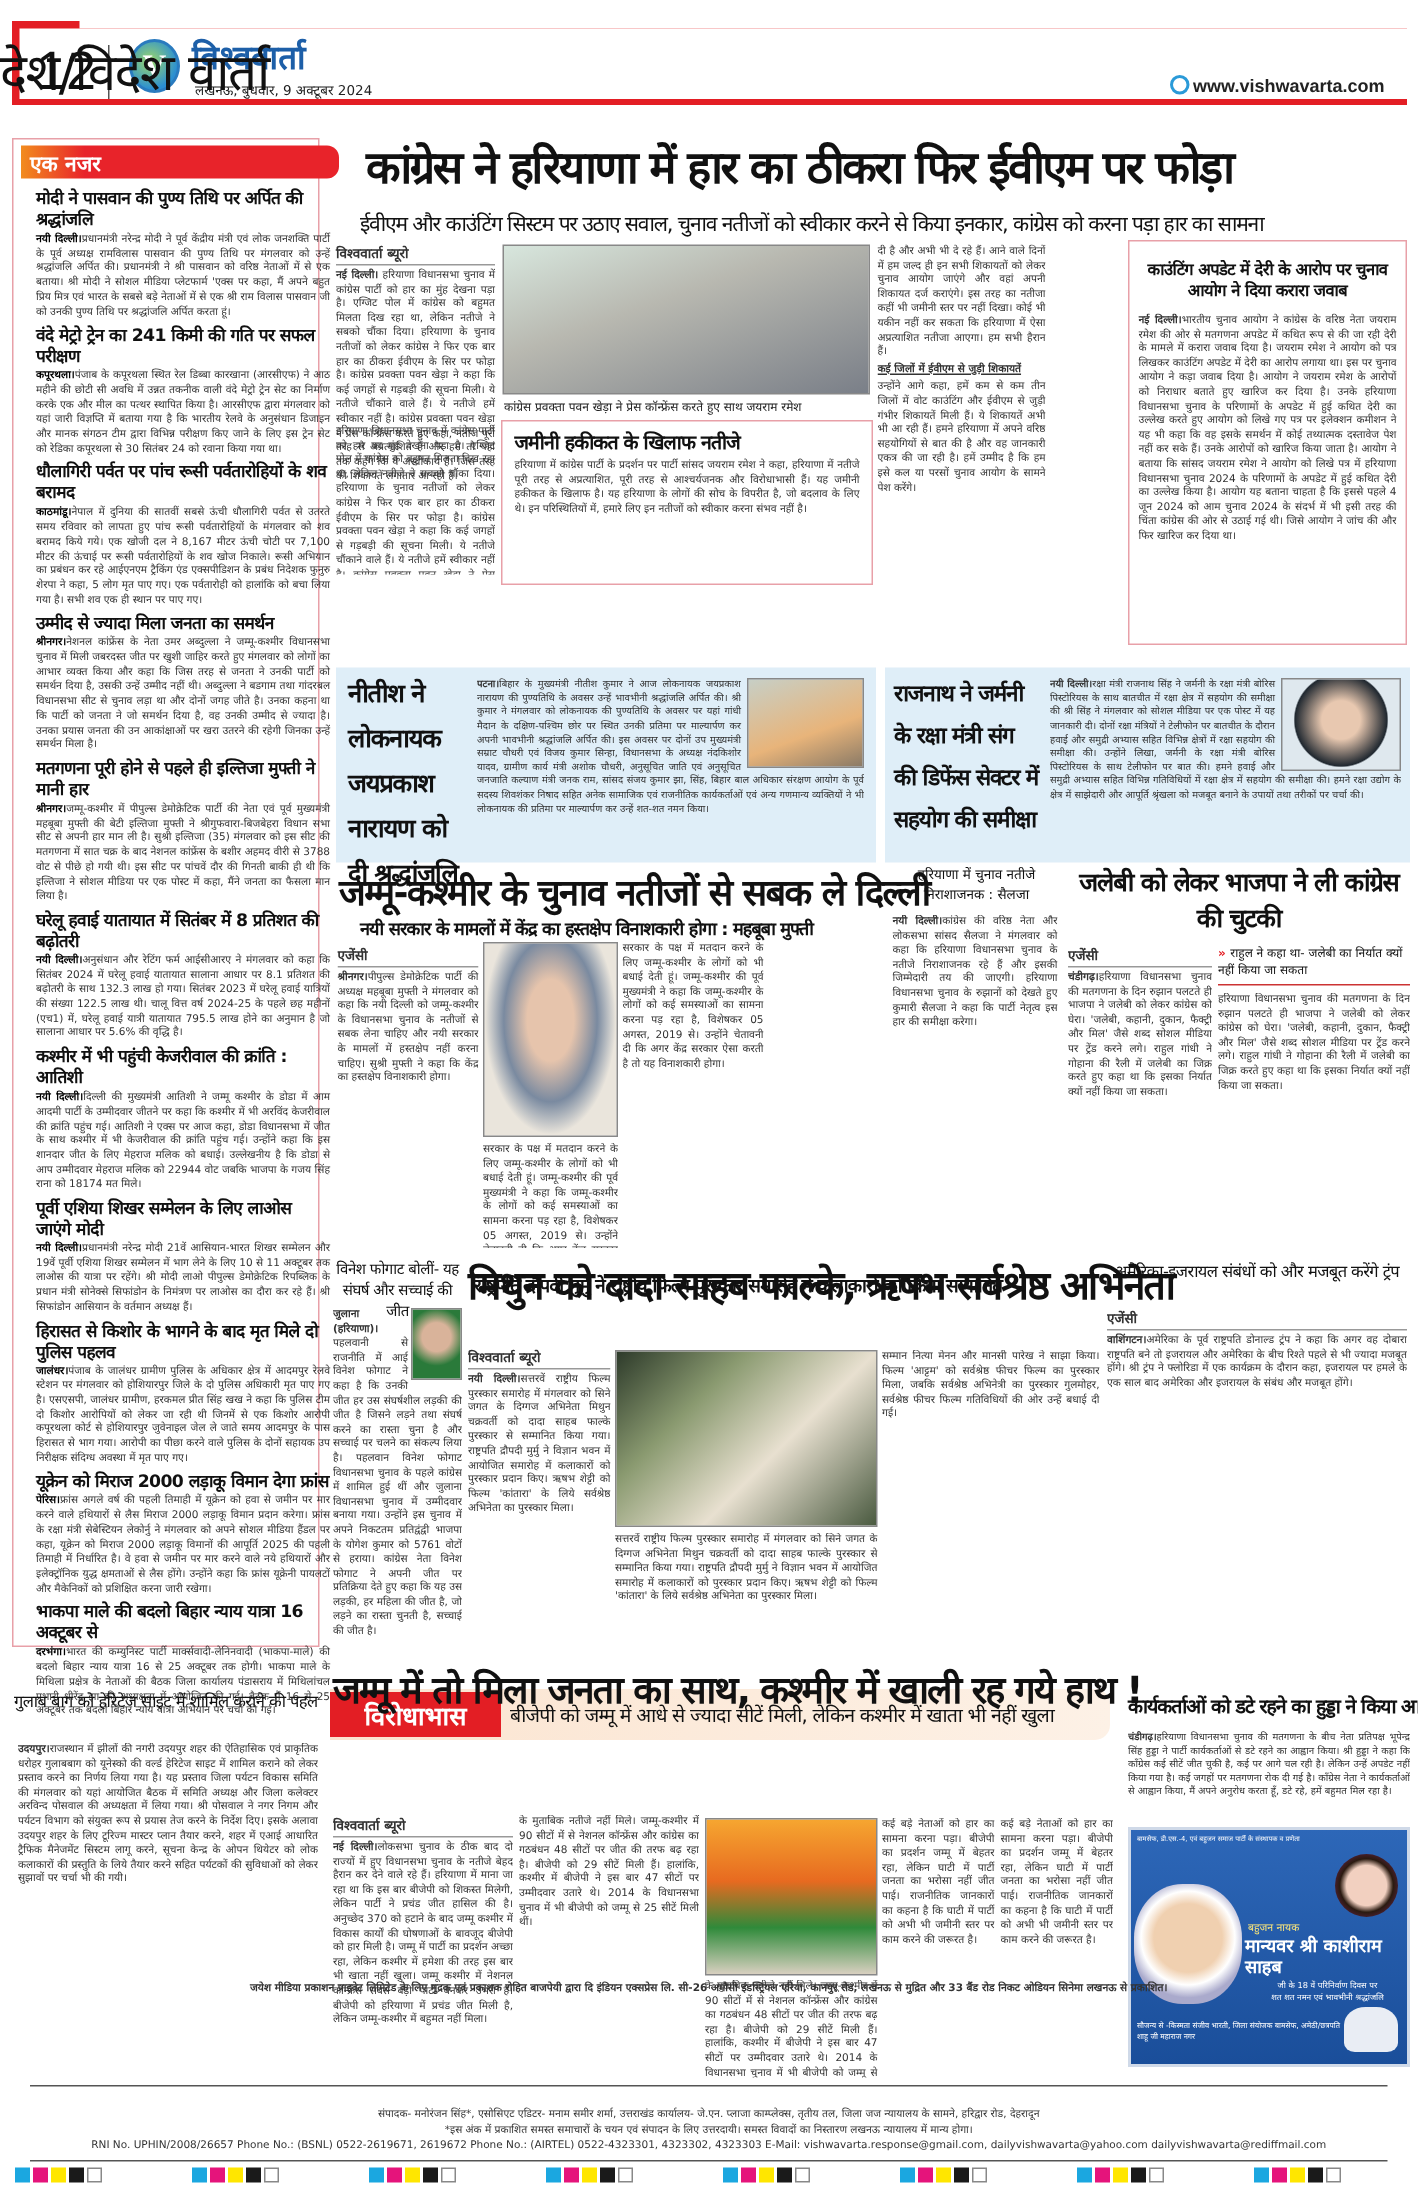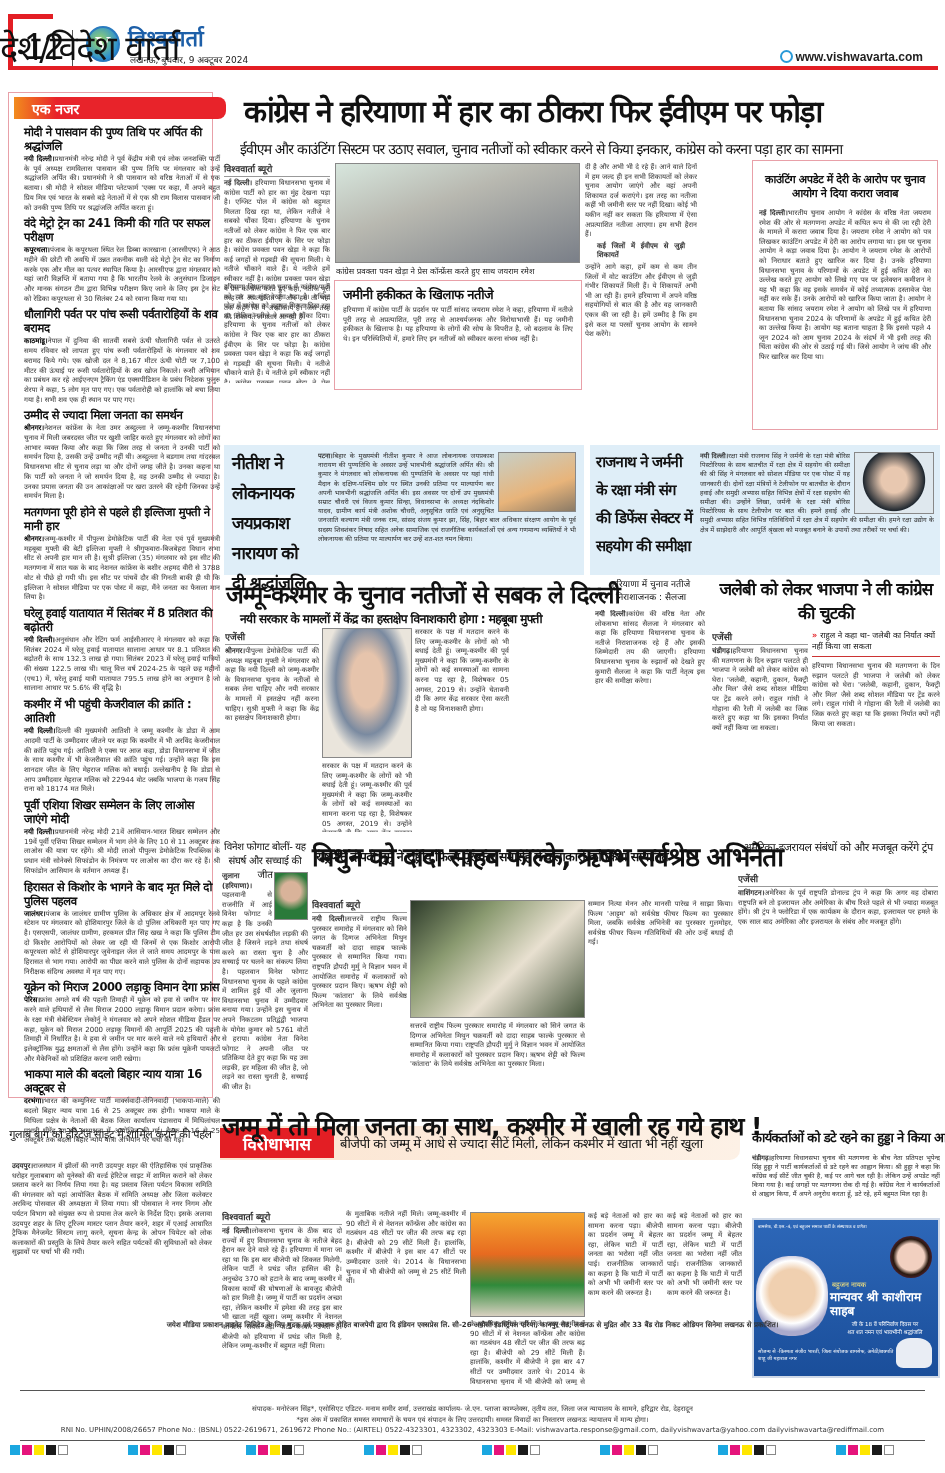--- a/index.html
+++ b/index.html
@@ -11,21 +11,21 @@
 .vsep{left:72px;top:30px;width:1px;height:36px;background:#555}
 .logo{left:86px;top:26px;width:34px;height:36px;border-radius:50%;background:radial-gradient(circle at 40% 40%,#9ed86a,#2b8fd2 70%);border:2px solid #2a7bbf}
 .logo span{display:block;text-align:center;font:bold 22px "Liberation Serif",serif;color:#fff;line-height:32px}
 .brand{left:128px;top:22px;font:bold 22px "DejaVu Sans",sans-serif;color:#1d5fa8}
 .dateline{left:130px;top:53px;font:9px "DejaVu Sans",sans-serif;color:#222}
 .section-title{left:0;width:945px;top:24px;font:34px "DejaVu Sans",sans-serif;letter-spacing:-1px}
 .weburl{right:22px;top:50px;font:bold 12px "Liberation Sans",sans-serif;color:#222}
 .weburl i{display:inline-block;width:13px;height:13px;border-radius:50%;border:2px solid #2a9ad8;margin-right:2px;vertical-align:-2px}
 .box{border:1.5px solid #e8a0a8}
 .col-left{left:8px;top:92px;width:205px;height:1006px}
-.eknajar{left:14px;top:97px;width:212px;height:22px;background:linear-gradient(90deg,#f28c1e,#e8232a 20%);border-radius:0 8px 8px 0;color:#fff;font:bold 14px "DejaVu Sans",sans-serif;padding:2px 18px}
+.eknajar{left:14px;top:97px;width:212px;height:22px;background:linear-gradient(90deg,#f28c1e,#e8232a 20%);border-radius:0 8px 8px 0;color:#fff;font:bold 14px "DejaVu Sans",sans-serif;padding:2px 6px}
 .lh{font:bold 11.5px "DejaVu Sans",sans-serif;letter-spacing:-.4px;line-height:14px;margin:3px 0 2px}
 .lp{font:7px "DejaVu Sans",sans-serif;line-height:9.7px;color:#333;text-align:justify}
 .lp b{color:#000}
 .stack{left:24px;top:122px;width:196px}
 .mainhead{left:244px;top:90px;font:bold 30px "DejaVu Sans",sans-serif;letter-spacing:-1.6px;white-space:nowrap}
 .subhead{left:240px;top:139px;font:14px "DejaVu Sans",sans-serif;letter-spacing:-.8px;white-space:nowrap}
 .col{font:7px "DejaVu Sans",sans-serif;line-height:9.6px;color:#333;text-align:justify}
 .byline{font:bold 9px "DejaVu Sans",sans-serif;border-bottom:1px solid #999;padding-bottom:1px;margin-bottom:2px}
 .photo{background:linear-gradient(160deg,#d7e6dd,#b8b8b0 40%,#7a7f88);border:1px solid #888}
 .cap{font:8px "DejaVu Sans",sans-serif;color:#222}
@@ -90,21 +90,21 @@
 
 <div class="abs col" style="left:224px;top:162px;width:106px">
   <div class="byline">विश्ववार्ता ब्यूरो</div>
   <b>नई दिल्ली।</b>
   <span>हरियाणा विधानसभा चुनाव में कांग्रेस पार्टी को हार का मुंह देखना पड़ा है। एग्जिट पोल में कांग्रेस को बहुमत मिलता दिख रहा था, लेकिन नतीजे ने सबको चौंका दिया। हरियाणा के चुनाव नतीजों को लेकर कांग्रेस ने फिर एक बार हार का ठीकरा ईवीएम के सिर पर फोड़ा है। कांग्रेस प्रवक्ता पवन खेड़ा ने कहा कि कई जगहों से गड़बड़ी की सूचना मिली। ये नतीजे चौंकाने वाले हैं। ये नतीजे हमें स्वीकार नहीं है। कांग्रेस प्रवक्ता पवन खेड़ा ने प्रेस कॉन्फ्रेंस करते हुए कहा, नतीजे पूरी तरह से अप्रत्याशित हैं और हम तो यहां तक कहेंगे कि ये अस्वीकार्य है। जिस तरह की शिकायतें लगातार आ रही हैं।</span>
 </div>
 <div class="abs photo" style="left:335px;top:163px;width:245px;height:100px"></div>
 <div class="abs cap" style="left:336px;top:265px;width:245px">कांग्रेस प्रवक्ता पवन खेड़ा ने प्रेस कॉन्फ्रेंस करते हुए साथ जयराम रमेश</div>
 <div class="abs col" style="left:585px;top:163px;width:112px;height:215px;overflow:hidden">
   <span>दी है और अभी भी दे रहे हैं। आने वाले दिनों में हम जल्द ही इन सभी शिकायतों को लेकर चुनाव आयोग जाएंगे और वहां अपनी शिकायत दर्ज कराएंगे। इस तरह का नतीजा कहीं भी जमीनी स्तर पर नहीं दिखा। कोई भी यकीन नहीं कर सकता कि हरियाणा में ऐसा अप्रत्याशित नतीजा आएगा। हम सभी हैरान हैं।</span>
-  <div style="font-weight:bold;margin:2px 12px;">कई जिलों में ईवीएम से जुड़ी शिकायतें</div>
+  <div style="font-weight:bold;margin:2px 0;text-decoration:underline">कई जिलों में ईवीएम से जुड़ी शिकायतें</div>
   <span>उन्होंने आगे कहा, हमें कम से कम तीन जिलों में वोट काउंटिंग और ईवीएम से जुड़ी गंभीर शिकायतें मिली हैं। ये शिकायतें अभी भी आ रही हैं। हमने हरियाणा में अपने वरिष्ठ सहयोगियों से बात की है और वह जानकारी एकत्र की जा रही है। हमें उम्मीद है कि हम इसे कल या परसों चुनाव आयोग के सामने पेश करेंगे।</span>
 </div>
 <div class="abs col" style="left:224px;top:283px;width:106px;height:100px;overflow:hidden">
   <span>हरियाणा विधानसभा चुनाव में कांग्रेस पार्टी को हार का मुंह देखना पड़ा है। एग्जिट पोल में कांग्रेस को बहुमत मिलता दिख रहा था, लेकिन नतीजे ने सबको चौंका दिया। हरियाणा के चुनाव नतीजों को लेकर कांग्रेस ने फिर एक बार हार का ठीकरा ईवीएम के सिर पर फोड़ा है। कांग्रेस प्रवक्ता पवन खेड़ा ने कहा कि कई जगहों से गड़बड़ी की सूचना मिली। ये नतीजे चौंकाने वाले हैं। ये नतीजे हमें स्वीकार नहीं है। कांग्रेस प्रवक्ता पवन खेड़ा ने प्रेस कॉन्फ्रेंस करते हुए कहा, नतीजे पूरी तरह से अप्रत्याशित हैं और हम तो यहां तक कहेंगे कि ये अस्वीकार्य है। जिस तरह की शिकायतें लगातार आ रही हैं।</span>
 </div>
 <div class="abs pinkbox" style="left:334px;top:280px;width:248px;height:110px;padding:4px 8px">
   <div style="font:bold 13px 'DejaVu Sans',sans-serif;letter-spacing:-.6px;margin-bottom:3px">जमीनी हकीकत के खिलाफ नतीजे</div>
   <div class="col">हरियाणा में कांग्रेस पार्टी के प्रदर्शन पर पार्टी सांसद जयराम रमेश ने कहा, हरियाणा में नतीजे पूरी तरह से अप्रत्याशित, पूरी तरह से आश्चर्यजनक और विरोधाभासी हैं। यह जमीनी हकीकत के खिलाफ है। यह हरियाणा के लोगों की सोच के विपरीत है, जो बदलाव के लिए थे। इन परिस्थितियों में, हमारे लिए इन नतीजों को स्वीकार करना संभव नहीं है।</div>
 </div>
 

